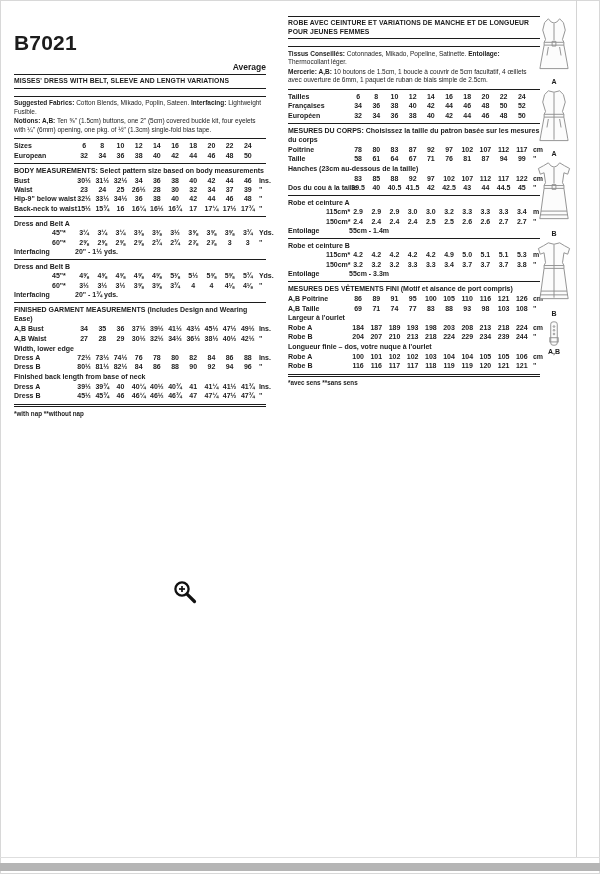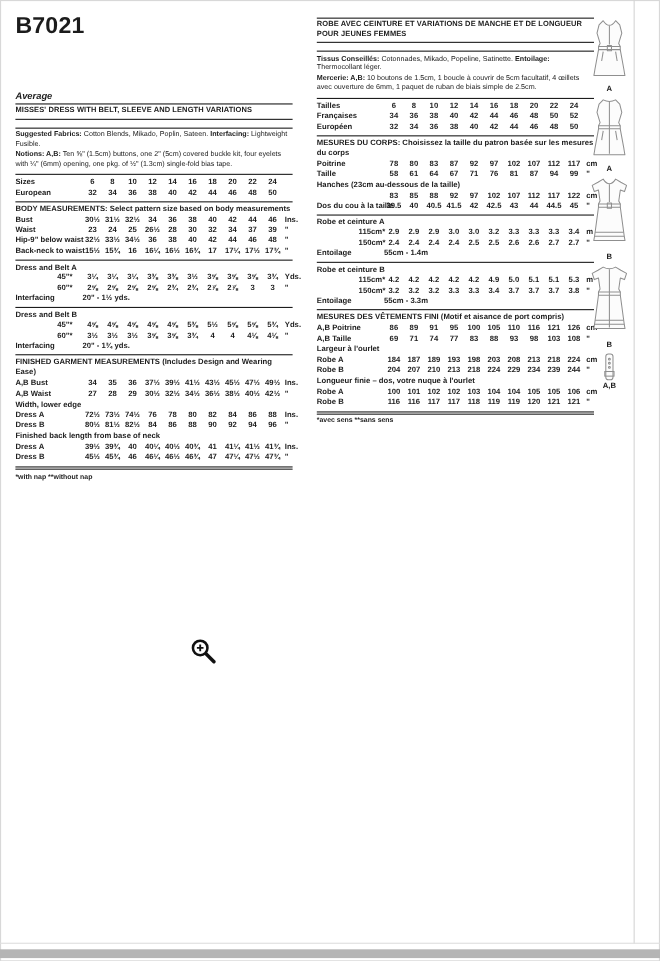--- a/index.html
+++ b/index.html
@@ -9,23 +9,23 @@
   }
   .frame{position:absolute;inset:0;border:1px solid #d8d8d8;pointer-events:none;}
   .edge-v{position:absolute;left:576px;top:0;bottom:16px;width:1px;background:#d4d4d4;}
   .page-bottom-line{position:absolute;left:0;right:0;bottom:16px;height:1px;background:#dedede;}
   .bottom-bar{position:absolute;left:0;right:0;bottom:3px;height:8px;background:#b5b5b5;}
 
   .col{position:absolute;top:14px;width:252px;}
   .col-left{left:14px;}
   .col-right{left:288px;}
 
-  .hrow{display:flex;align-items:flex-start;justify-content:space-between;flex-direction:column;}
+  .hrow{display:flex;align-items:center;justify-content:space-between;}
   .code{font-size:21px;font-weight:700;letter-spacing:.2px;line-height:20px;}
-  .diff{font-size:8.5px;font-weight:700;font-style:italic;margin-top:48px;}
+  .diff{font-size:8.5px;font-weight:700;margin-top:48px;}
   .diff-fr{font-size:8.5px;font-weight:700;margin-left:auto;}
   .rule{border-top:1.4px solid #1c1c1c;margin-top:2px;}
   .title{font-size:6.8px;font-weight:700;line-height:8.5px;margin-top:2px;letter-spacing:.1px;}
   .rule2{border-top:1px solid #1c1c1c;margin-top:2px;}
   .paras{border-top:1px solid #1c1c1c;margin-top:7px;padding-top:2.5px;}
   .para{font-size:6.5px;line-height:8.6px;margin:0 0 1px 0;}
   .para b{font-weight:700;}
 
   .tbl{margin-top:4px;}
   .trow{font-size:7px;font-weight:700;line-height:9.4px;}

